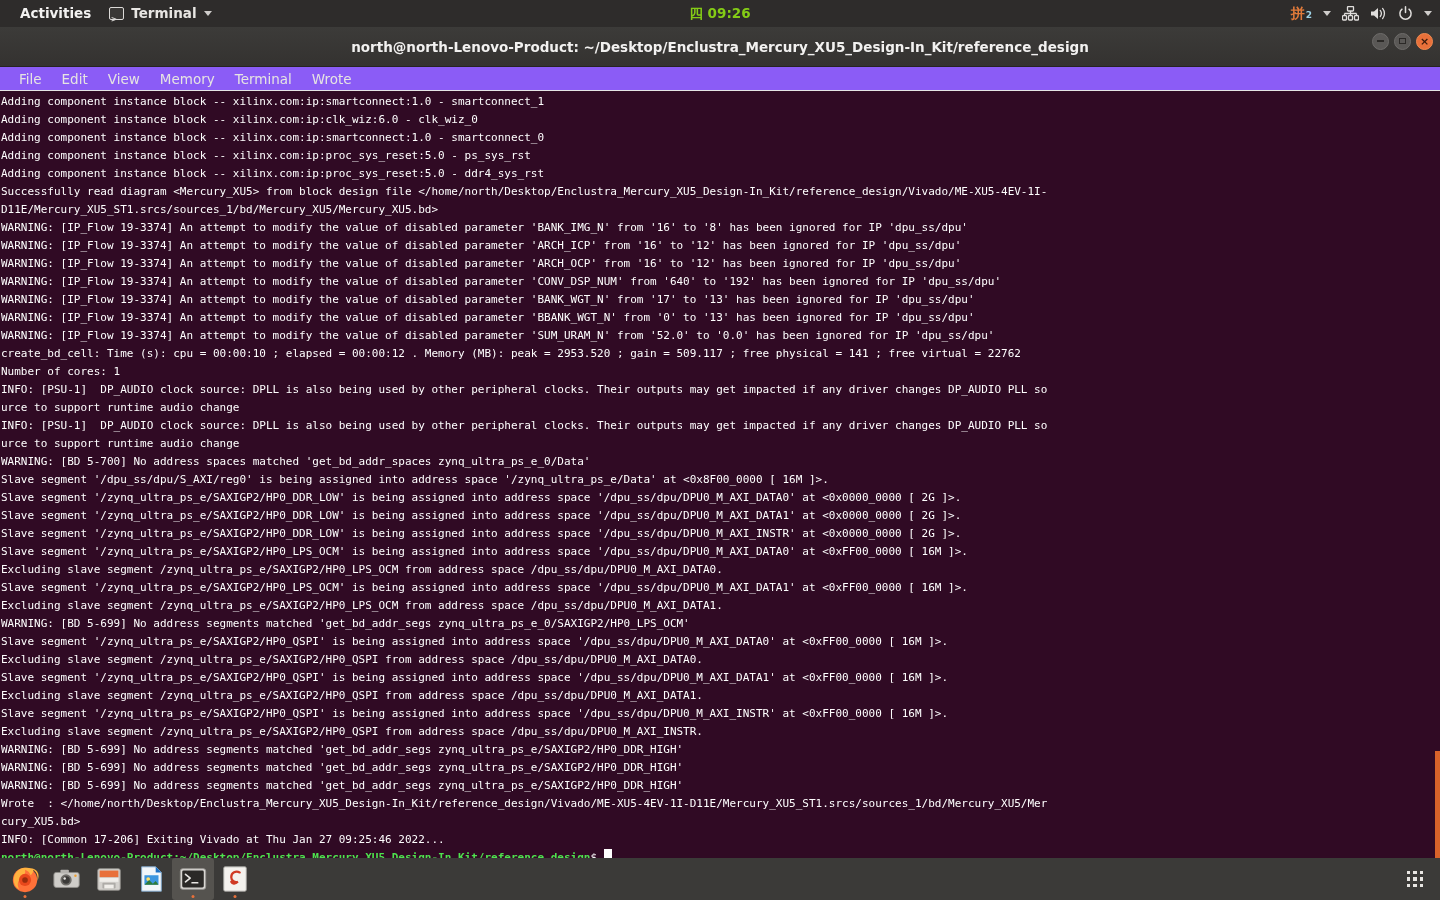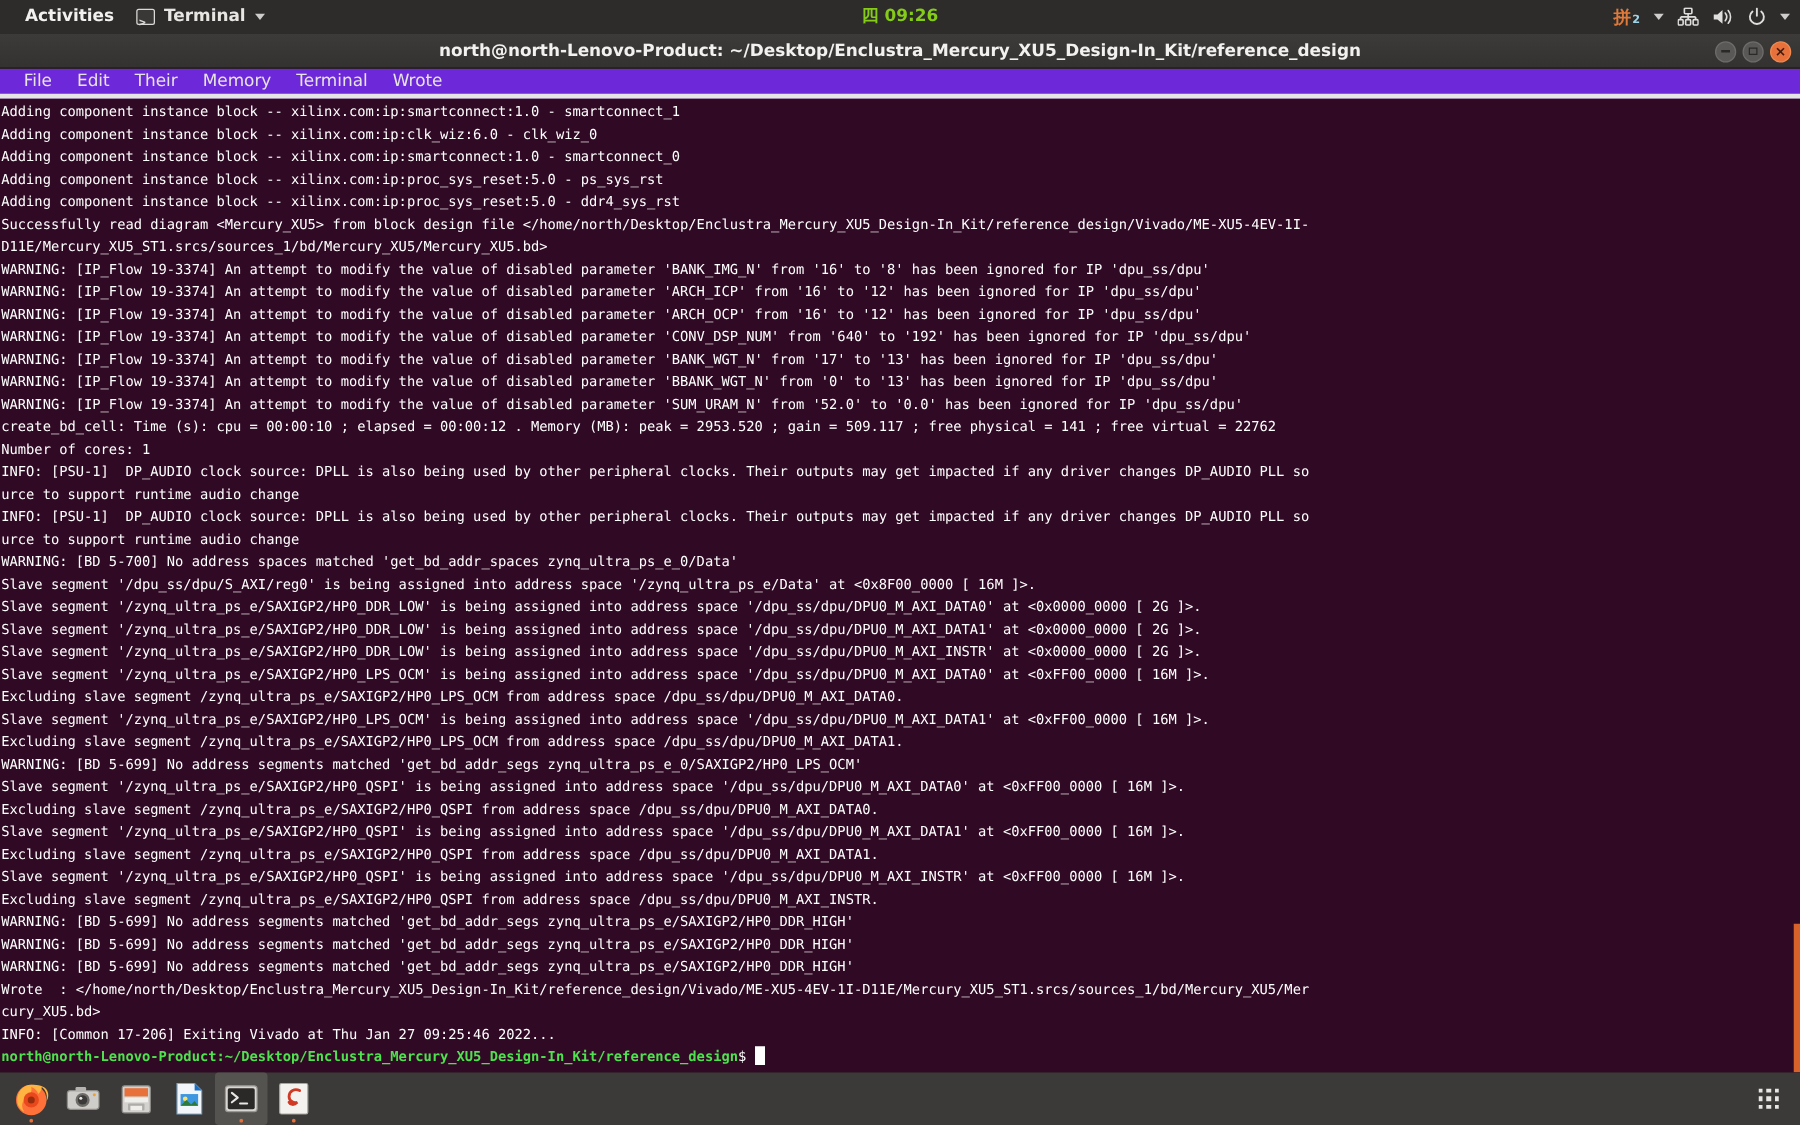--- a/index.html
+++ b/index.html
@@ -85,21 +85,21 @@
   svg.tbicon { display: block; }
 
   
   #window {
     position: absolute;
     top: 27px; left: 0;
     width: 1440px; height: 831px;
   }
   #titlebar {
     position: relative;
-    height: 28px;
+    height: 40px;
     background: linear-gradient(to bottom, #3c3b39, #343230);
     border-bottom: 1px solid #262422;
     display: flex; align-items: center; justify-content: center;
   }
   #title-text {
     color: #f2f1f0;
     font-size: 13.5px;
     font-weight: bold;
     font-family: "DejaVu Sans", sans-serif;
     white-space: nowrap;
@@ -118,25 +118,25 @@
   }
   .wb.close { background: #e8703a; border-color: #f08a50; }
   .wb-min { width: 7px; height: 1.6px; background: #2b2927; }
   .wb-max { width: 7px; height: 6px; border: 1.6px solid #2b2927; }
   .wb-x { color: #3a1a0c; font-size: 11px; line-height: 1; font-weight: bold;
           font-family: "DejaVu Sans", sans-serif; }
 
   
   #menubar {
     height: 24px;
-    background: #6d28d9;
+    background: #8b5cf6;
     display: flex; align-items: center;
     padding-left: 9px;
     gap: 0px;
-    border-bottom: 4px solid #e5e5e5;
+    border-bottom: 1px solid #e5e5e5;
   }
   .menu-item {
     color: #e6e4e2;
     font-size: 13.5px;
     padding: 0 10px;
     line-height: 24px;
     font-family: "DejaVu Sans", sans-serif;
     white-space: nowrap;
   }
 
@@ -278,21 +278,21 @@
         </span>
       <span class="wb close">
         <i class="wb-x">×</i>
       </span>
     </div>
   </div>
 
   <div id="menubar">
     <div class="menu-item">File</div>
     <div class="menu-item">Edit</div>
-    <div class="menu-item">Their</div>
+    <div class="menu-item">View</div>
     <div class="menu-item">Memory</div>
     <div class="menu-item">Terminal</div>
     <div class="menu-item">Wrote</div>
   </div>
 
   <div id="terminal">
     <div id="term-lines"><div class="tline">Adding component instance block -- xilinx.com:ip:smartconnect:1.0 - smartconnect_1</div><div class="tline">Adding component instance block -- xilinx.com:ip:clk_wiz:6.0 - clk_wiz_0</div><div class="tline">Adding component instance block -- xilinx.com:ip:smartconnect:1.0 - smartconnect_0</div><div class="tline">Adding component instance block -- xilinx.com:ip:proc_sys_reset:5.0 - ps_sys_rst</div><div class="tline">Adding component instance block -- xilinx.com:ip:proc_sys_reset:5.0 - ddr4_sys_rst</div><div class="tline">Successfully read diagram &lt;Mercury_XU5&gt; from block design file &lt;/home/north/Desktop/Enclustra_Mercury_XU5_Design-In_Kit/reference_design/Vivado/ME-XU5-4EV-1I-</div><div class="tline">D11E/Mercury_XU5_ST1.srcs/sources_1/bd/Mercury_XU5/Mercury_XU5.bd&gt;</div><div class="tline">WARNING: [IP_Flow 19-3374] An attempt to modify the value of disabled parameter 'BANK_IMG_N' from '16' to '8' has been ignored for IP 'dpu_ss/dpu'</div><div class="tline">WARNING: [IP_Flow 19-3374] An attempt to modify the value of disabled parameter 'ARCH_ICP' from '16' to '12' has been ignored for IP 'dpu_ss/dpu'</div><div class="tline">WARNING: [IP_Flow 19-3374] An attempt to modify the value of disabled parameter 'ARCH_OCP' from '16' to '12' has been ignored for IP 'dpu_ss/dpu'</div><div class="tline">WARNING: [IP_Flow 19-3374] An attempt to modify the value of disabled parameter 'CONV_DSP_NUM' from '640' to '192' has been ignored for IP 'dpu_ss/dpu'</div><div class="tline">WARNING: [IP_Flow 19-3374] An attempt to modify the value of disabled parameter 'BANK_WGT_N' from '17' to '13' has been ignored for IP 'dpu_ss/dpu'</div><div class="tline">WARNING: [IP_Flow 19-3374] An attempt to modify the value of disabled parameter 'BBANK_WGT_N' from '0' to '13' has been ignored for IP 'dpu_ss/dpu'</div><div class="tline">WARNING: [IP_Flow 19-3374] An attempt to modify the value of disabled parameter 'SUM_URAM_N' from '52.0' to '0.0' has been ignored for IP 'dpu_ss/dpu'</div><div class="tline">create_bd_cell: Time (s): cpu = 00:00:10 ; elapsed = 00:00:12 . Memory (MB): peak = 2953.520 ; gain = 509.117 ; free physical = 141 ; free virtual = 22762</div><div class="tline">Number of cores: 1</div><div class="tline">INFO: [PSU-1]  DP_AUDIO clock source: DPLL is also being used by other peripheral clocks. Their outputs may get impacted if any driver changes DP_AUDIO PLL so</div><div class="tline">urce to support runtime audio change</div><div class="tline">INFO: [PSU-1]  DP_AUDIO clock source: DPLL is also being used by other peripheral clocks. Their outputs may get impacted if any driver changes DP_AUDIO PLL so</div><div class="tline">urce to support runtime audio change</div><div class="tline">WARNING: [BD 5-700] No address spaces matched 'get_bd_addr_spaces zynq_ultra_ps_e_0/Data'</div><div class="tline">Slave segment '/dpu_ss/dpu/S_AXI/reg0' is being assigned into address space '/zynq_ultra_ps_e/Data' at &lt;0x8F00_0000 [ 16M ]&gt;.</div><div class="tline">Slave segment '/zynq_ultra_ps_e/SAXIGP2/HP0_DDR_LOW' is being assigned into address space '/dpu_ss/dpu/DPU0_M_AXI_DATA0' at &lt;0x0000_0000 [ 2G ]&gt;.</div><div class="tline">Slave segment '/zynq_ultra_ps_e/SAXIGP2/HP0_DDR_LOW' is being assigned into address space '/dpu_ss/dpu/DPU0_M_AXI_DATA1' at &lt;0x0000_0000 [ 2G ]&gt;.</div><div class="tline">Slave segment '/zynq_ultra_ps_e/SAXIGP2/HP0_DDR_LOW' is being assigned into address space '/dpu_ss/dpu/DPU0_M_AXI_INSTR' at &lt;0x0000_0000 [ 2G ]&gt;.</div><div class="tline">Slave segment '/zynq_ultra_ps_e/SAXIGP2/HP0_LPS_OCM' is being assigned into address space '/dpu_ss/dpu/DPU0_M_AXI_DATA0' at &lt;0xFF00_0000 [ 16M ]&gt;.</div><div class="tline">Excluding slave segment /zynq_ultra_ps_e/SAXIGP2/HP0_LPS_OCM from address space /dpu_ss/dpu/DPU0_M_AXI_DATA0.</div><div class="tline">Slave segment '/zynq_ultra_ps_e/SAXIGP2/HP0_LPS_OCM' is being assigned into address space '/dpu_ss/dpu/DPU0_M_AXI_DATA1' at &lt;0xFF00_0000 [ 16M ]&gt;.</div><div class="tline">Excluding slave segment /zynq_ultra_ps_e/SAXIGP2/HP0_LPS_OCM from address space /dpu_ss/dpu/DPU0_M_AXI_DATA1.</div><div class="tline">WARNING: [BD 5-699] No address segments matched 'get_bd_addr_segs zynq_ultra_ps_e_0/SAXIGP2/HP0_LPS_OCM'</div><div class="tline">Slave segment '/zynq_ultra_ps_e/SAXIGP2/HP0_QSPI' is being assigned into address space '/dpu_ss/dpu/DPU0_M_AXI_DATA0' at &lt;0xFF00_0000 [ 16M ]&gt;.</div><div class="tline">Excluding slave segment /zynq_ultra_ps_e/SAXIGP2/HP0_QSPI from address space /dpu_ss/dpu/DPU0_M_AXI_DATA0.</div><div class="tline">Slave segment '/zynq_ultra_ps_e/SAXIGP2/HP0_QSPI' is being assigned into address space '/dpu_ss/dpu/DPU0_M_AXI_DATA1' at &lt;0xFF00_0000 [ 16M ]&gt;.</div><div class="tline">Excluding slave segment /zynq_ultra_ps_e/SAXIGP2/HP0_QSPI from address space /dpu_ss/dpu/DPU0_M_AXI_DATA1.</div><div class="tline">Slave segment '/zynq_ultra_ps_e/SAXIGP2/HP0_QSPI' is being assigned into address space '/dpu_ss/dpu/DPU0_M_AXI_INSTR' at &lt;0xFF00_0000 [ 16M ]&gt;.</div><div class="tline">Excluding slave segment /zynq_ultra_ps_e/SAXIGP2/HP0_QSPI from address space /dpu_ss/dpu/DPU0_M_AXI_INSTR.</div><div class="tline">WARNING: [BD 5-699] No address segments matched 'get_bd_addr_segs zynq_ultra_ps_e/SAXIGP2/HP0_DDR_HIGH'</div><div class="tline">WARNING: [BD 5-699] No address segments matched 'get_bd_addr_segs zynq_ultra_ps_e/SAXIGP2/HP0_DDR_HIGH'</div><div class="tline">WARNING: [BD 5-699] No address segments matched 'get_bd_addr_segs zynq_ultra_ps_e/SAXIGP2/HP0_DDR_HIGH'</div><div class="tline">Wrote  : &lt;/home/north/Desktop/Enclustra_Mercury_XU5_Design-In_Kit/reference_design/Vivado/ME-XU5-4EV-1I-D11E/Mercury_XU5_ST1.srcs/sources_1/bd/Mercury_XU5/Mer</div><div class="tline">cury_XU5.bd&gt;</div><div class="tline">INFO: [Common 17-206] Exiting Vivado at Thu Jan 27 09:25:46 2022...</div><div class="tline prompt"><span>north@north-Lenovo-Product:~/Desktop/Enclustra_Mercury_XU5_Design-In_Kit/reference_design</span><span class="dollar">$ </span><span class="cursor"></span></div></div>
     <div id="scrollbar">
       <div id="scroll-thumb"></div>
     </div>

